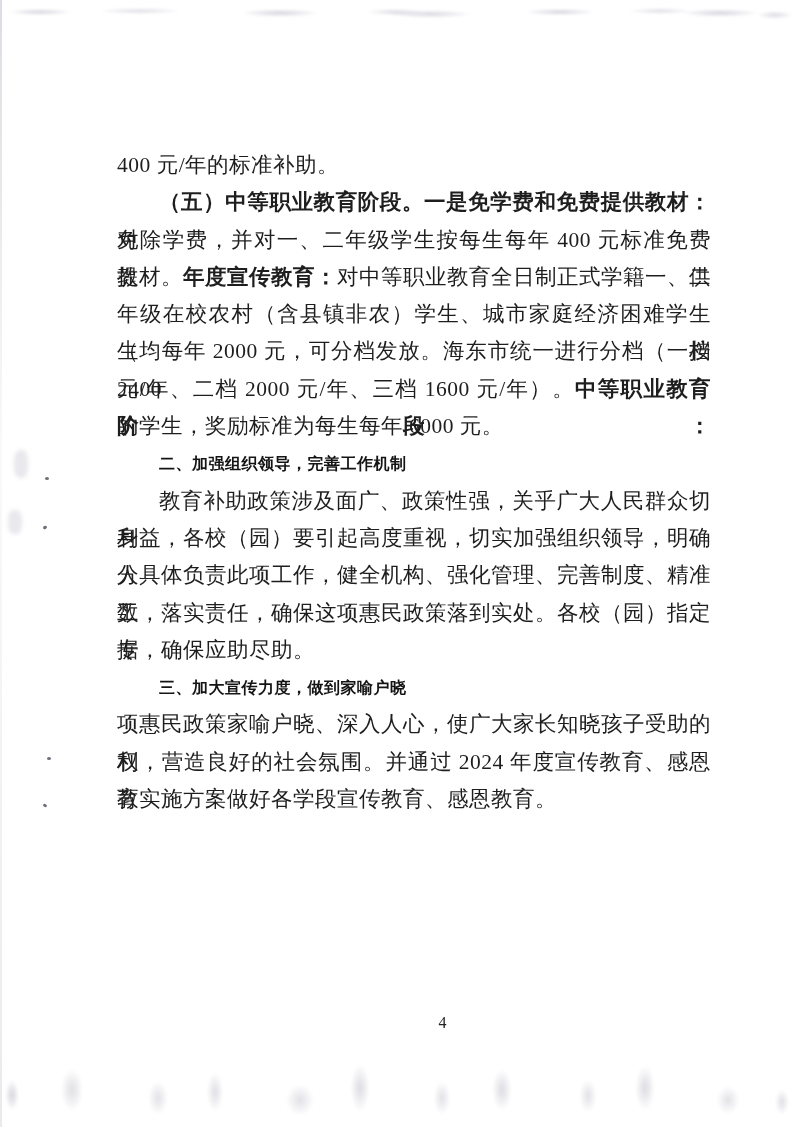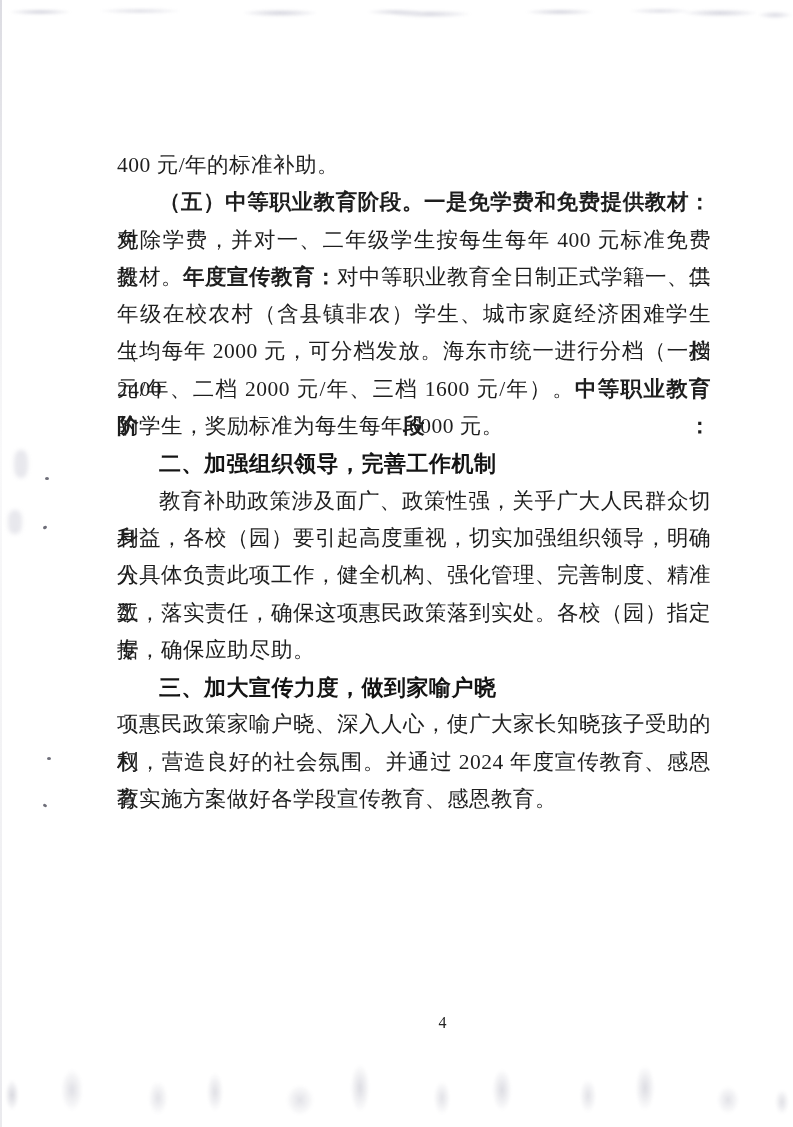--- a/index.html
+++ b/index.html
@@ -33,21 +33,21 @@
   .line.justify {
     text-align: justify;
     text-align-last: justify;
   }
   .line.indent {
     text-indent: 42px;
   }
   .line.heading {
     font-family: "Liberation Sans", "DejaVu Sans", sans-serif;
     font-weight: bold;
-    font-size: 22px;
+    font-size: 16px;
     color: #141414;
   }
   .seg.bold {
     font-weight: bold;
   }
 
   
   .page-number {
     position: absolute;
     top: 1014px;

